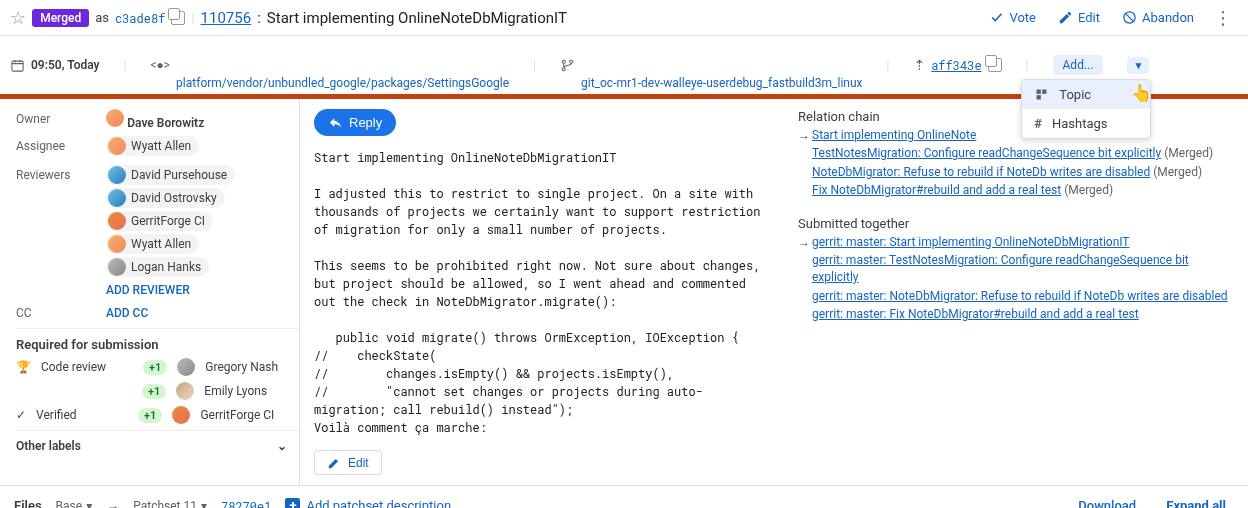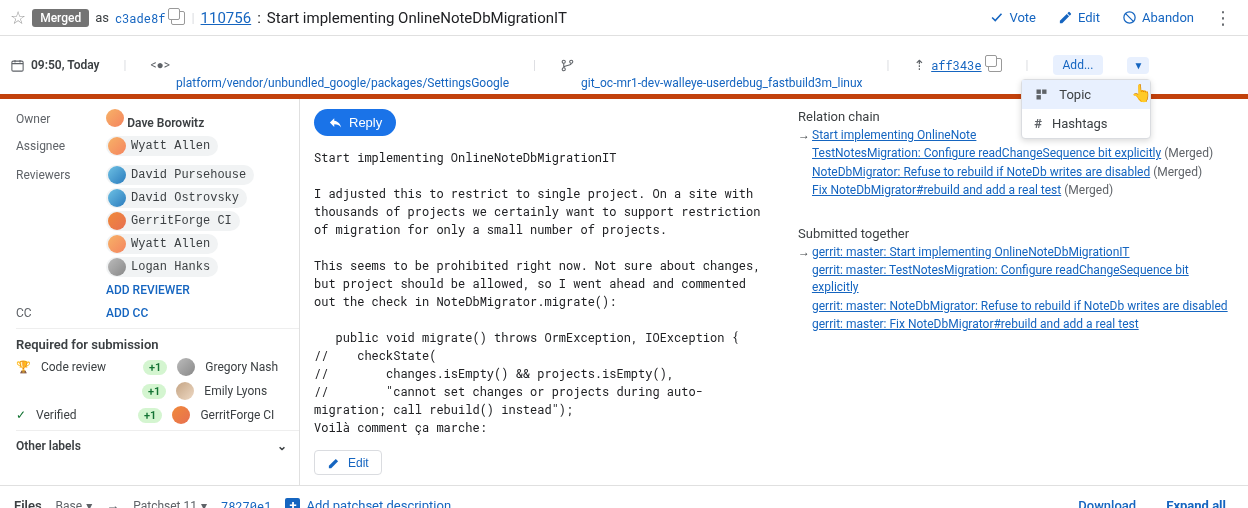--- a/index.html
+++ b/index.html
@@ -1,20 +1,20 @@
 <!DOCTYPE html>
 <html><head>
 <meta charset="utf-8">
 <style>
   * { box-sizing: border-box; }
   body { margin: 0; font-family: Roboto, Arial, sans-serif; font-size: 13px; color: #3c4043; background: #fff; width: 1248px; }
   a { color: #1565c0; text-decoration: underline; cursor: pointer; }
   .header1 { display: flex; align-items: center; padding: 6px 10px; border-bottom: 1px solid #e0e0e0; gap: 6px; }
   .star { font-size: 18px; color: #999; cursor: pointer; }
-  .badge-merged { background: #737373; color: #fff; padding: 2px 8px; border-radius: 3px; font-size: 12px; font-weight: 500; }
+  .badge-merged { background: #6d28d9; color: #fff; padding: 2px 8px; border-radius: 3px; font-size: 12px; font-weight: 500; }
   .cid-link { color: #1565c0; font-family: 'Roboto Mono', monospace; font-size: 12px; text-decoration: none; }
   .cnum-link { color: #1565c0; font-size: 15px; text-decoration: underline; }
   .title { font-size: 15px; color: #202124; }
   .copy-icon { width: 14px; height: 14px; border: 1px solid #999; border-radius: 2px; position: relative; cursor: pointer; }
   .copy-icon::after { content: ''; position: absolute; width: 10px; height: 10px; border: 1px solid #999; border-radius: 2px; top: -4px; left: -4px; background: #fff; }
   .spacer { flex: 1; }
   .action-link { color: #1565c0; display: inline-flex; align-items: center; gap: 5px; font-size: 13px; cursor: pointer; padding: 4px 8px; text-decoration: none; }
   .kebab { font-size: 18px; color: #5f6368; padding: 0 6px; cursor: pointer; }
   .header2 { display: flex; align-items: center; padding: 4px 10px; border-bottom: 5px solid #c2410c; gap: 24px; font-size: 12px; }
   .meta-box { display: inline-flex; align-items: center; gap: 6px; }
@@ -24,21 +24,21 @@
   .sha { font-family: 'Roboto Mono', monospace; font-size: 12px; color: #1565c0; }
   .add-btn { color: #1565c0; background: #e8f0fe; padding: 3px 10px; border-radius: 4px; font-size: 12px; cursor: pointer; }
   .add-drop { background: #e8f0fe; padding: 3px 6px; border-radius: 4px; cursor: pointer; color: #1565c0; font-size: 10px; position: relative; }
   .dropdown { position: absolute; top: 22px; right: -2px; background: #fff; border: 1px solid #dadce0; border-radius: 4px; box-shadow: 0 2px 6px rgba(0,0,0,0.15); min-width: 130px; z-index: 20; }
   .dd-item { padding: 7px 12px; display: flex; align-items: center; gap: 10px; font-size: 13px; color: #3c4043; cursor: pointer; }
   .dd-item.hl { background: #e8f0fe; }
   .main { display: flex; }
   .sidebar { width: 300px; padding: 10px 0 0 16px; border-right: 1px solid #e0e0e0; }
   .row { display: flex; align-items: flex-start; margin-bottom: 6px; }
   .label { width: 90px; color: #5f6368; font-size: 12px; padding-top: 3px; }
-  .chip { display: inline-flex; align-items: center; background: #f1f3f4; border-radius: 11px; padding: 1px 8px 1px 2px; font-size: 12px; gap: 5px; margin-bottom: 3px; font-family: Liberation Mono, monospace; }
+  .chip { display: inline-flex; align-items: center; background: #f1f3f4; border-radius: 11px; padding: 1px 8px 1px 2px; font-size: 12px; gap: 5px; margin-bottom: 3px; }
   .avatar { width: 18px; height: 18px; border-radius: 50%; background: linear-gradient(135deg,#f7b267,#f4845f); display: inline-block; }
   .av-b { background: linear-gradient(135deg,#6ec1e4,#2a7bbd); }
   .av-c { background: linear-gradient(135deg,#f08a3a,#e76f51); }
   .av-g { background: linear-gradient(135deg,#bbb,#888); }
   .av-e { background: linear-gradient(135deg,#c4a484,#eed9c4); }
   .add-link { color: #1565c0; font-size: 12px; font-weight: 500; cursor: pointer; padding-top: 3px; }
   .section-h { font-weight: 600; font-size: 13px; padding: 8px 0 6px 0; border-top: 1px solid #eee; margin-top: 8px; }
   .lrow { display: flex; align-items: center; gap: 10px; font-size: 12px; margin-bottom: 6px; }
   .lname { width: 92px; }
   .plus1 { background: #d4f5d0; color: #137333; font-size: 11px; padding: 1px 6px; border-radius: 10px; font-weight: 600; }
@@ -261,21 +261,21 @@
       </div>
     <div class="rel-item">
         <span class="arrow"></span>
         <span><a>NoteDbMigrator: Refuse to rebuild if NoteDb writes are disabled</a> <span class="merged-txt">(Merged)</span></span>
       </div>
     <div class="rel-item">
         <span class="arrow"></span>
         <span><a>Fix NoteDbMigrator#rebuild and add a real test</a> <span class="merged-txt">(Merged)</span></span>
       </div>
 
-    <div class="rel-h" style="margin-top:26px;">Submitted together</div>
+    <div class="rel-h" style="margin-top:16px;">Submitted together</div>
     <div class="rel-item">
         <span class="arrow">→</span>
         <a>gerrit: master: Start implementing OnlineNoteDbMigrationIT</a>
       </div>
     <div class="rel-item">
         <span class="arrow"></span>
         <a>gerrit: master: TestNotesMigration: Configure readChangeSequence bit explicitly</a>
       </div>
     <div class="rel-item">
         <span class="arrow"></span>

